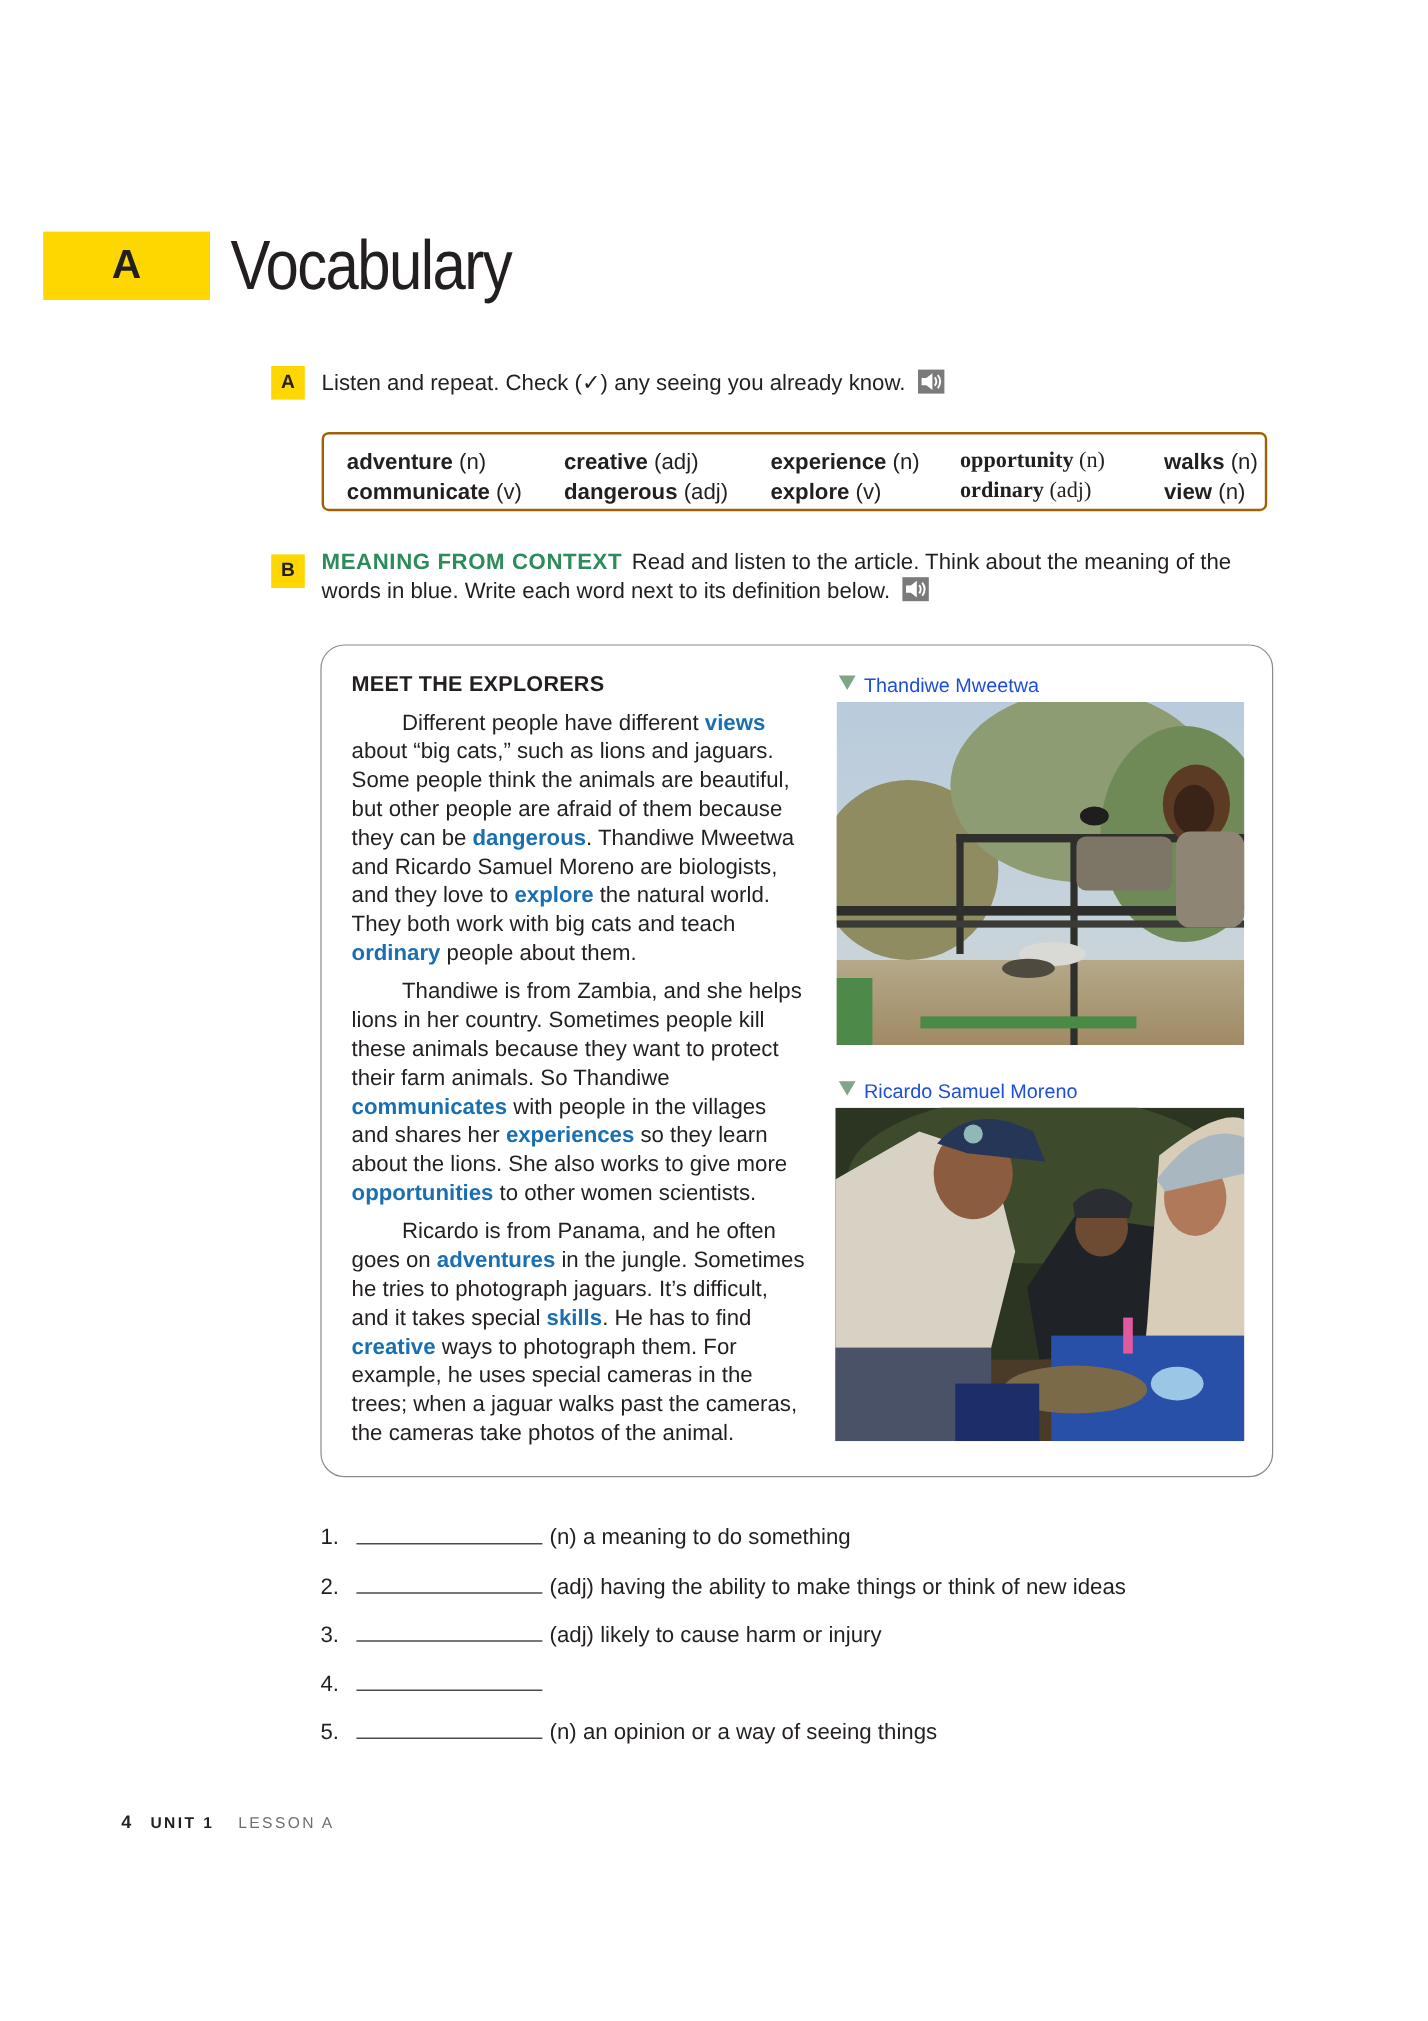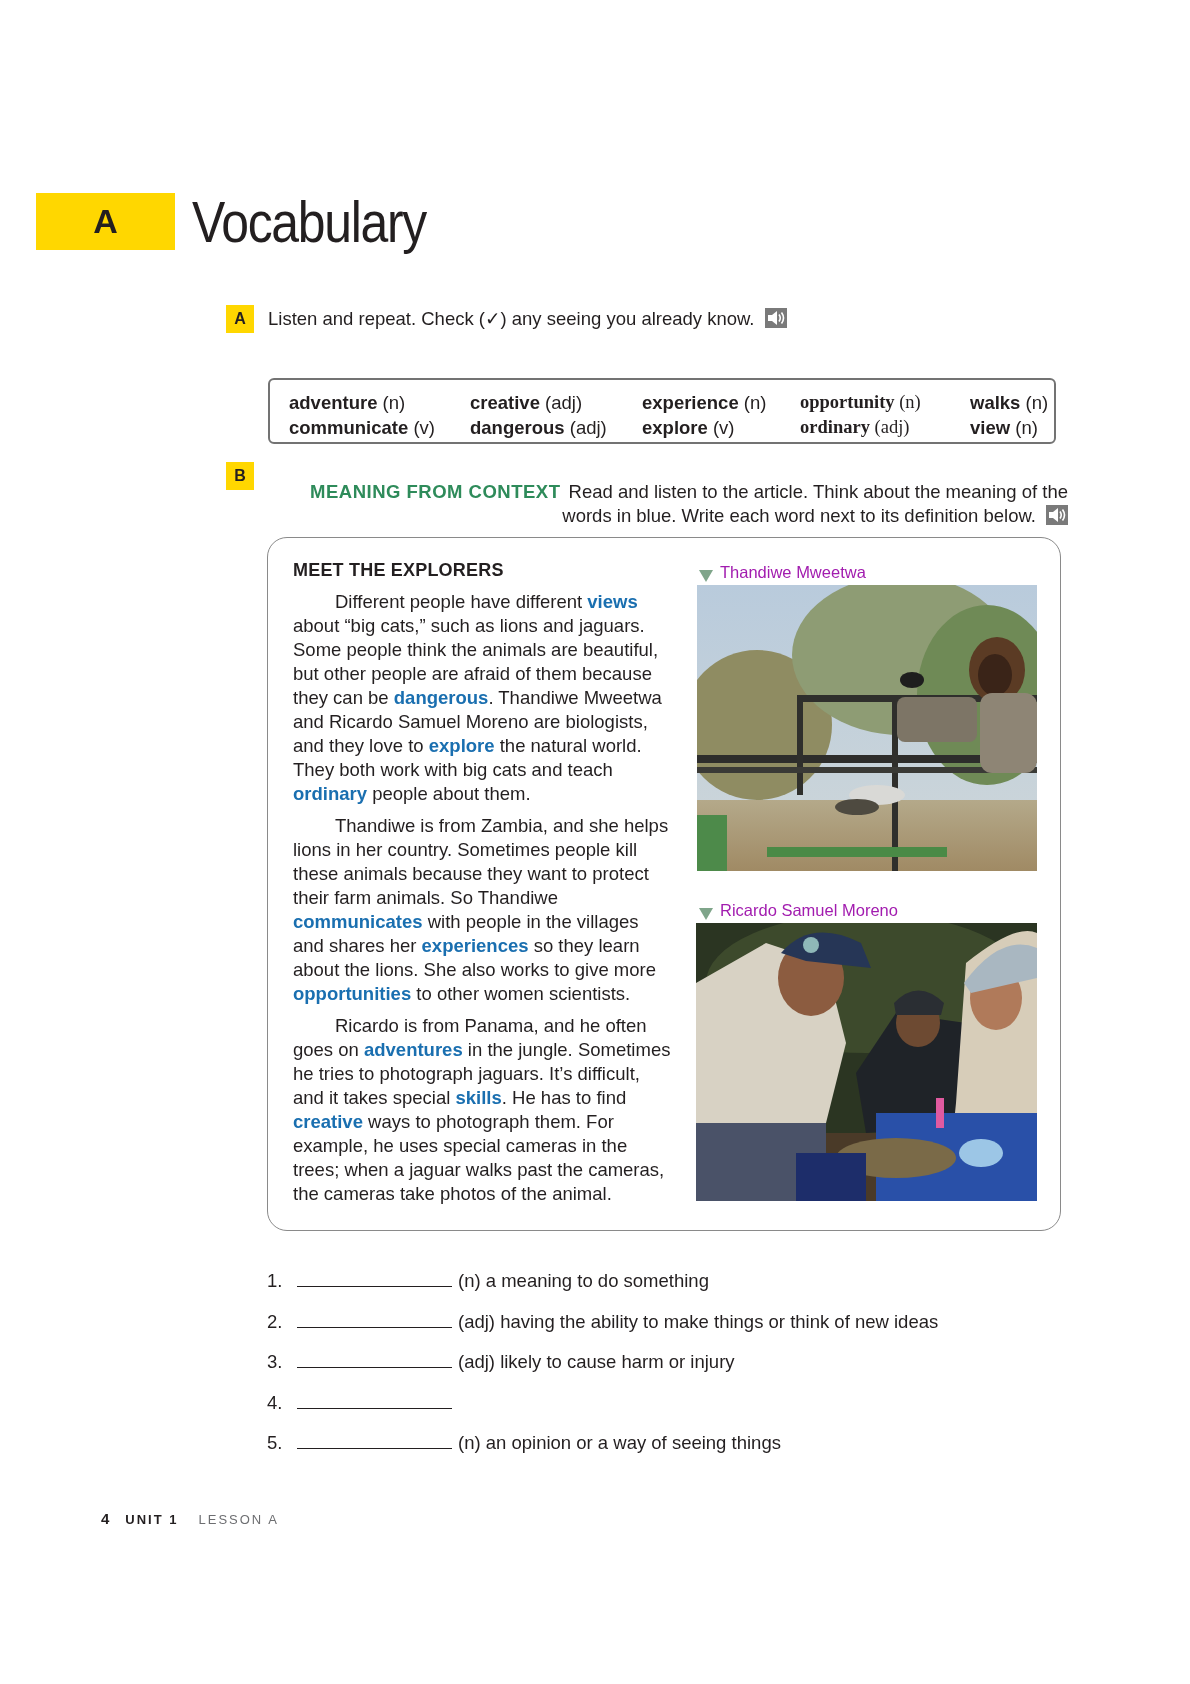--- a/index.html
+++ b/index.html
@@ -11,34 +11,34 @@
   .section-letter-box span { font-size: 34px; font-weight: bold; color: #231f20; }
   .section-title { margin-left: 17px; font-size: 58px; font-weight: normal; letter-spacing: -1.5px; color: #231f20;
                    font-family: "Liberation Sans Narrow", "Liberation Sans", sans-serif; transform: scaleX(0.86); transform-origin: left center; line-height: 57px; }
 
   .ex-badge { position: absolute; width: 28px; height: 28px; background: #ffd700; display: flex; align-items: center; justify-content: center;
               font-size: 16px; font-weight: bold; color: #231f20; }
   .instruction { position: absolute; font-size: 18.5px; line-height: 24px; color: #231f20; }
   .speaker { display: inline-block; width: 22px; height: 20px; background: #7a7a7a; vertical-align: -3px; margin-left: 10px; position: relative; }
   .speaker svg { position: absolute; left: 2px; top: 2px; }
 
-  .wordbox { position: absolute; left: 268px; top: 378px; width: 788px; height: 66px; border: 2px solid #737373; border-radius: 6px;
+  .wordbox { position: absolute; left: 268px; top: 360px; width: 788px; height: 66px; border: 2px solid #a16207; border-radius: 6px;
              box-sizing: border-box; }
   .wordcol { position: absolute; top: 10px; font-size: 18.5px; line-height: 25px; }
   .wordcol b { font-weight: bold; }
 
   .ctx-label { color: #2e8b5a; font-weight: bold; letter-spacing: 0.5px; margin-right: 8px; }
 
   .article-box { position: absolute; left: 267px; top: 537px; width: 794px; height: 694px; border: 1.5px solid #8a8a8a; border-radius: 20px; box-sizing: border-box; }
   .article-title { position: absolute; left: 25px; top: 22px; font-size: 18px; font-weight: bold; letter-spacing: 0.2px; }
   .article-text { position: absolute; left: 25px; top: 52px; width: 380px; font-size: 18.5px; line-height: 24px; }
   .article-text p { margin: 0 0 8px 0; text-indent: 42px; }
   .article-text .vw { color: #1a6fb0; font-weight: bold; }
 
-  .photo-caption { position: absolute; font-size: 16.5px; color: #a21caf; display: flex; align-items: flex-end; }
+  .photo-caption { position: absolute; font-size: 16.5px; color: #1d4ed8; display: flex; align-items: flex-start; }
   .tri { display: inline-block; width: 0; height: 0; border-left: 7px solid transparent; border-right: 7px solid transparent;
          border-top: 12px solid #7fa58a; margin-right: 7px; }
   .photo { position: absolute; overflow: hidden; }
 
   .def-row { position: absolute; left: 267px; display: flex; align-items: baseline; font-size: 18.5px; }
   .def-num { width: 30px; }
   .def-blank { width: 155px; border-bottom: 1.3px solid #231f20; margin-right: 6px; height: 18px; }
 
   .footer { position: absolute; left: 101px; top: 1510px; font-size: 13px; display: flex; align-items: baseline; }
   .footer .pg { font-weight: bold; font-size: 15px; margin-right: 16px; }
@@ -81,21 +81,21 @@
     <div><b>opportunity</b> <span>(n)</span></div>
     <div><b>ordinary</b> <span>(adj)</span></div>
   </div>
   <div class="wordcol" style="left:700px;">
     <div><b>walks</b> <span>(n)</span></div>
     <div><b>view</b> <span>(n)</span></div>
   </div>
 </div>
 
 <div class="ex-badge" style="left:226px; top:462px;">B</div>
-<div class="instruction" style="left:268px; top:480px; width:800px;text-align:right;">
+<div class="instruction" style="left:268px; top:456px; width:800px;">
   <span class="ctx-label">MEANING FROM CONTEXT</span><span>Read and listen to the article. Think about the meaning of the words in blue. Write each word next to its definition below.</span><span class="speaker"><svg width="18" height="16" viewBox="0 0 18 16">
         <path d="M1 5h4l5-4v14l-5-4H1z" fill="#fff"></path>
         <path d="M12 4.5q2.5 3.5 0 7" stroke="#fff" stroke-width="1.6" fill="none"></path>
         <path d="M14.5 2.5q4 5.5 0 11" stroke="#fff" stroke-width="1.6" fill="none"></path>
       </svg></span>
 </div>
 
 <div class="article-box">
   <div class="article-title">MEET THE EXPLORERS</div>
   <div class="article-text" id="article-text">

